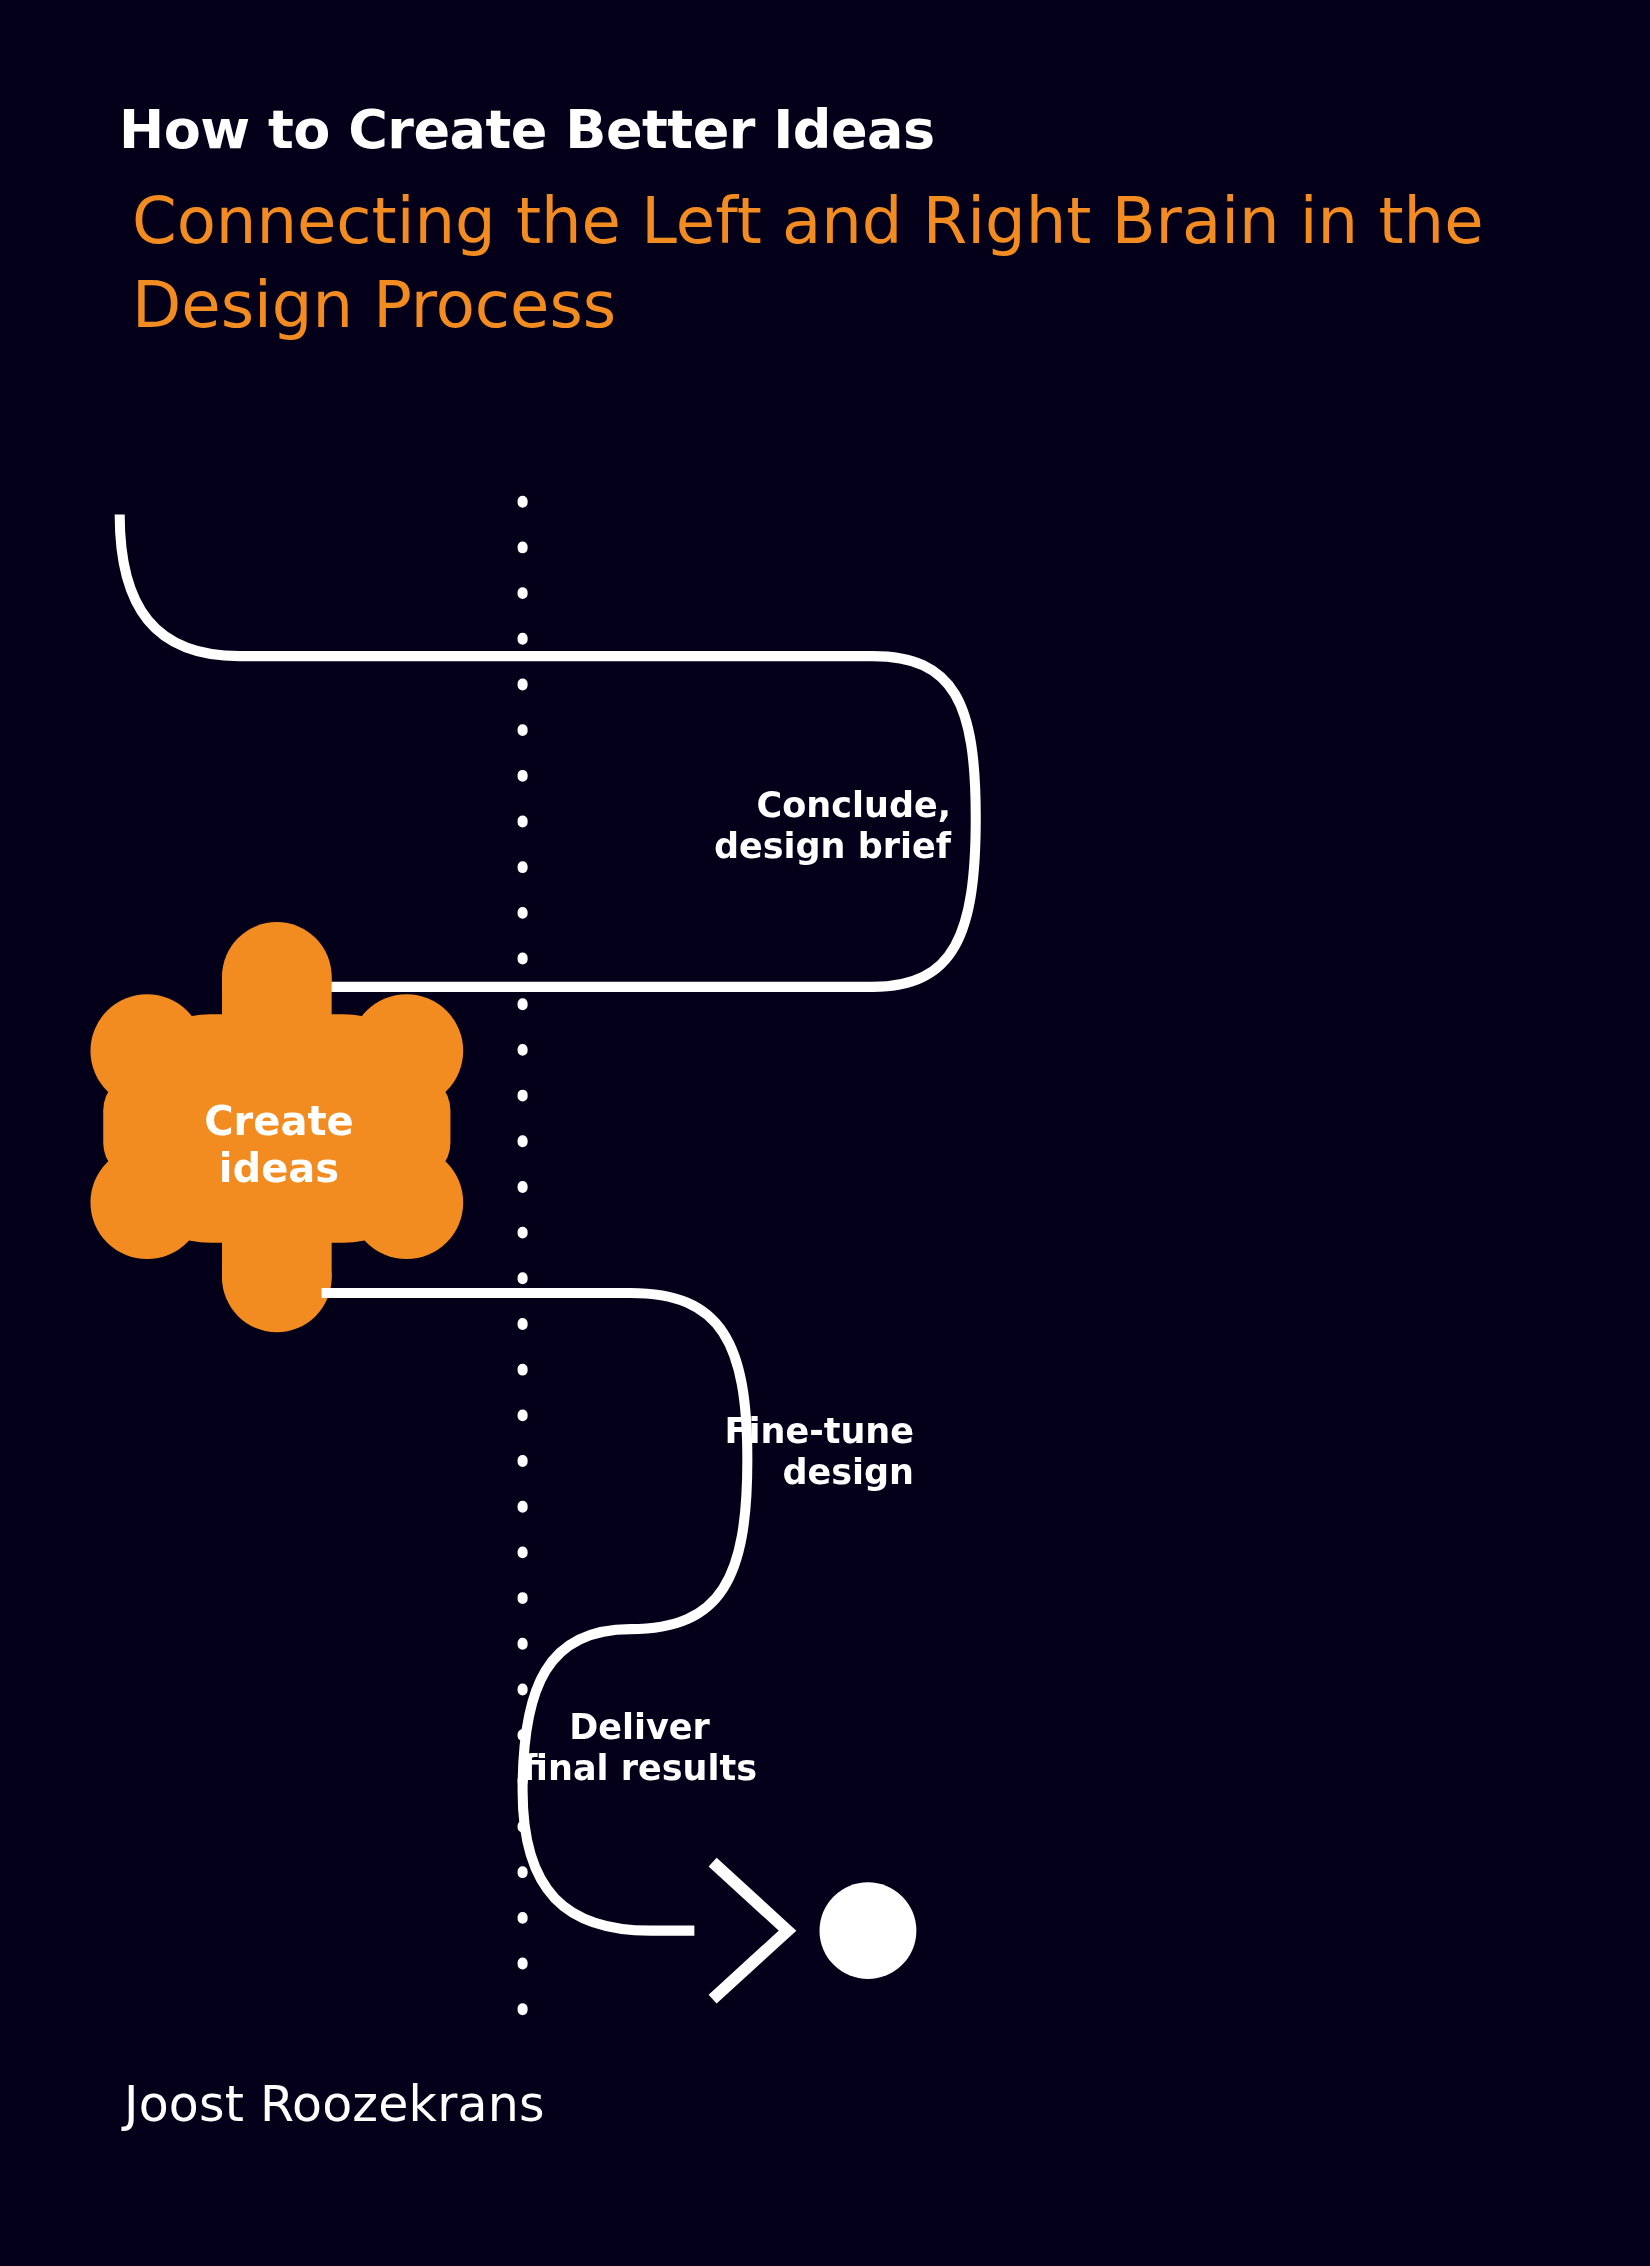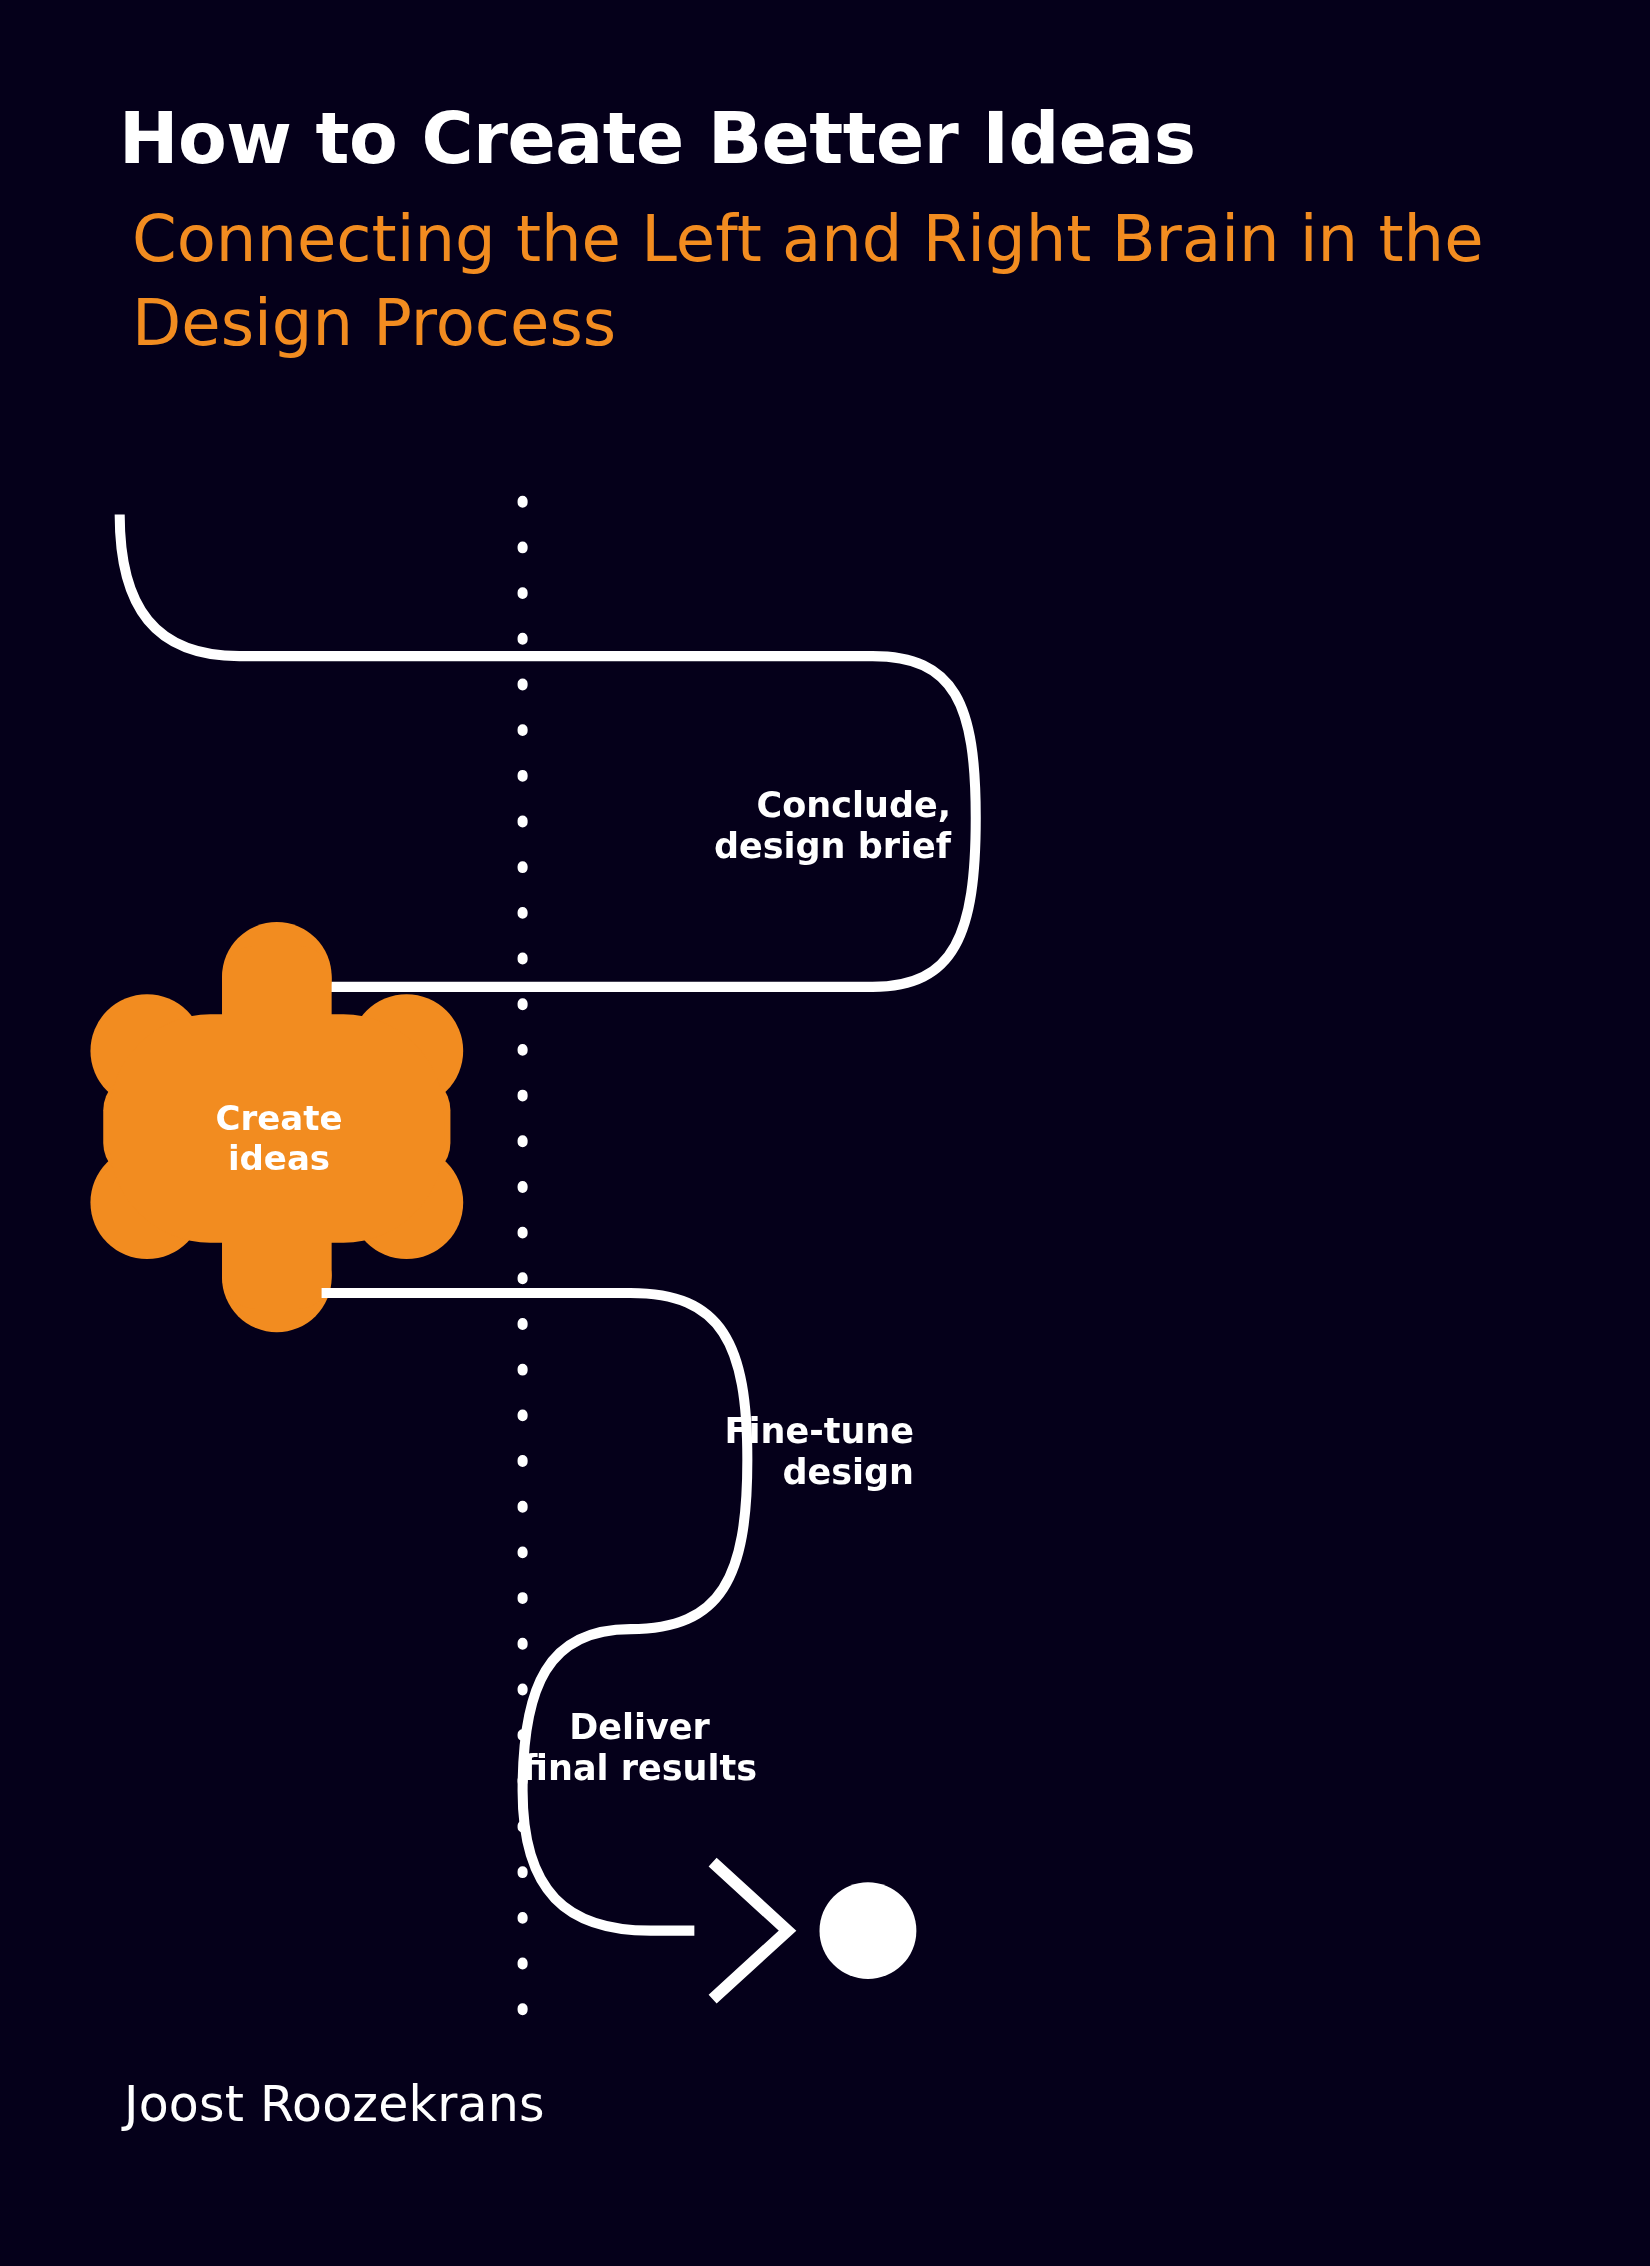--- a/index.html
+++ b/index.html
@@ -20,21 +20,21 @@
   }
 
   
   .title-block {
     position: absolute;
     left: 119px;
     top: 102px;
     width: 1425px;
   }
   .main-title {
-    font-size: 71px;
+    font-size: 54px;
     font-weight: 700;
     color: #ffffff;
     letter-spacing: -0.5px;
     line-height: 1.05;
     margin: 0 0 20px 0;
     white-space: nowrap;
   }
   .subtitle {
     font-size: 64px;
     font-weight: 400;
@@ -79,21 +79,21 @@
     top: 777px;
     width: 512px;
     text-align: right;
     margin-top: 8px;
   }
   .label-create-ideas {
     left: 128px;
     top: 1098px;
     width: 302px;
     text-align: center;
-    font-size: 34px;
+    font-size: 40px;
   }
   .label-fine-tune {
     left: 457px;
     top: 1411px;
     width: 457px;
     text-align: right;
   }
   .label-deliver {
     left: 420px;
     top: 1707px;

